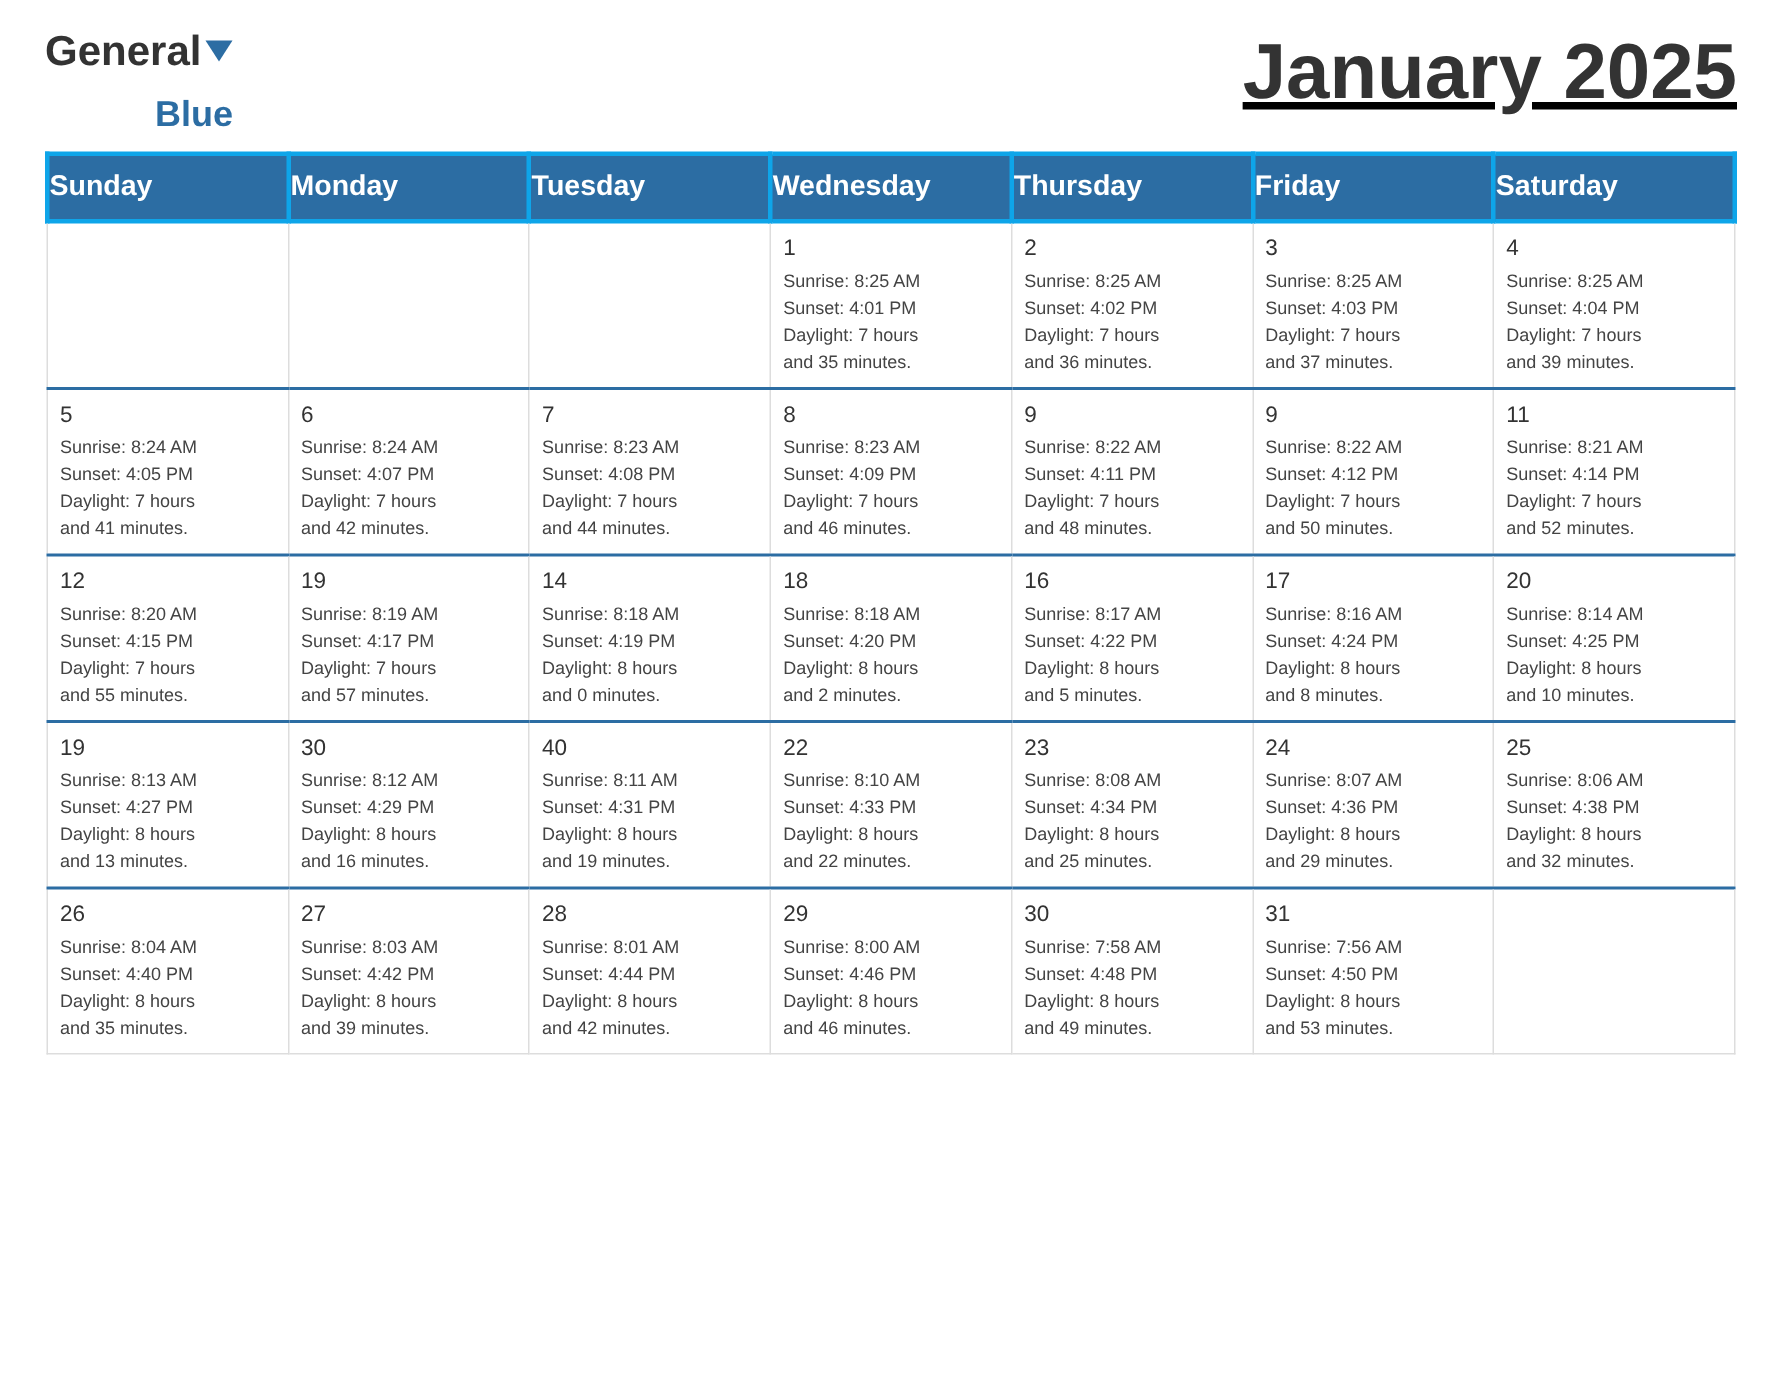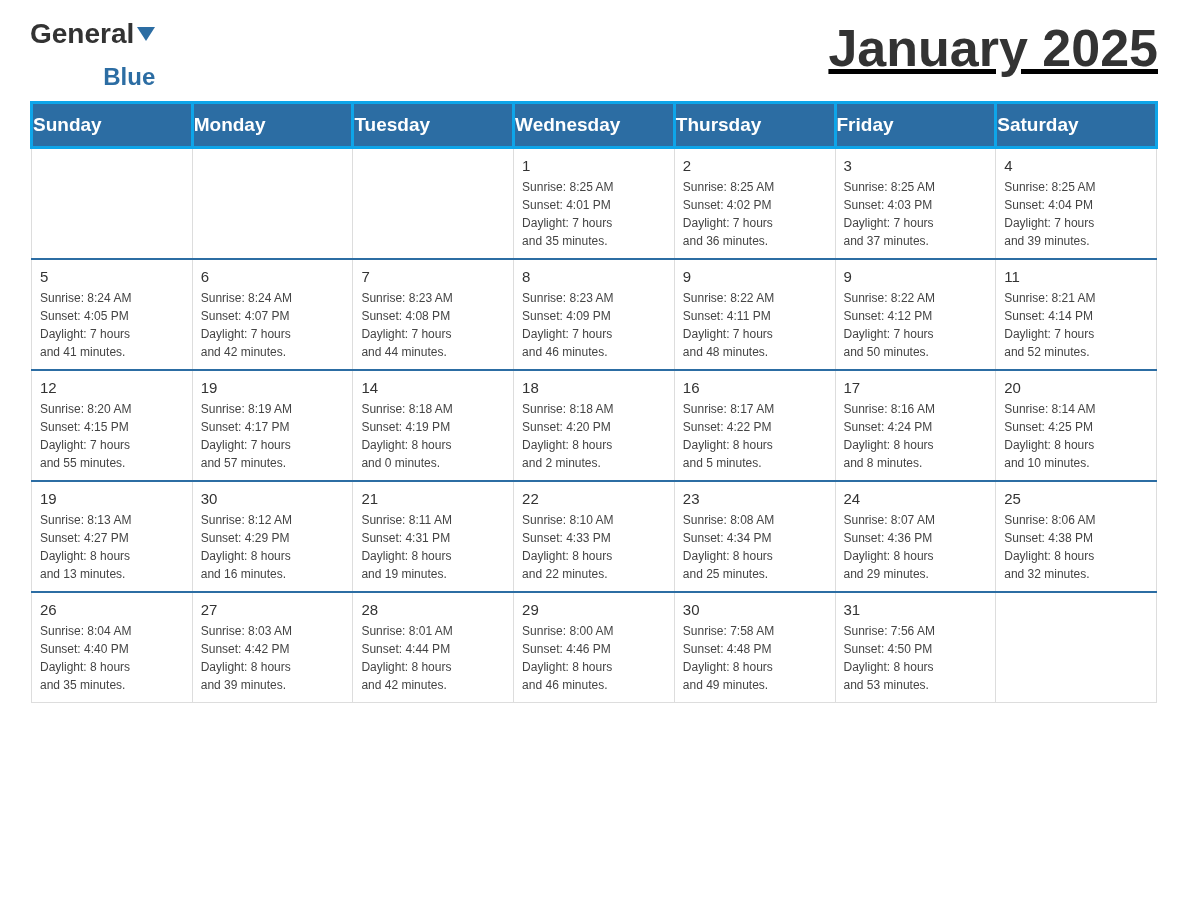--- a/index.html
+++ b/index.html
@@ -210,21 +210,21 @@
       <tr>
         <td>
           <span class="day-num">19</span>
           <div class="day-info">Sunrise: 8:13 AM<br>Sunset: 4:27 PM<br>Daylight: 8 hours<br>and 13 minutes.</div>
         </td>
         <td>
           <span class="day-num">30</span>
           <div class="day-info">Sunrise: 8:12 AM<br>Sunset: 4:29 PM<br>Daylight: 8 hours<br>and 16 minutes.</div>
         </td>
         <td>
-          <span class="day-num">21</span>
+          <span class="day-num">40</span>
           <div class="day-info">Sunrise: 8:11 AM<br>Sunset: 4:31 PM<br>Daylight: 8 hours<br>and 19 minutes.</div>
         </td>
         <td>
           <span class="day-num">22</span>
           <div class="day-info">Sunrise: 8:10 AM<br>Sunset: 4:33 PM<br>Daylight: 8 hours<br>and 22 minutes.</div>
         </td>
         <td>
           <span class="day-num">23</span>
           <div class="day-info">Sunrise: 8:08 AM<br>Sunset: 4:34 PM<br>Daylight: 8 hours<br>and 25 minutes.</div>
         </td>

